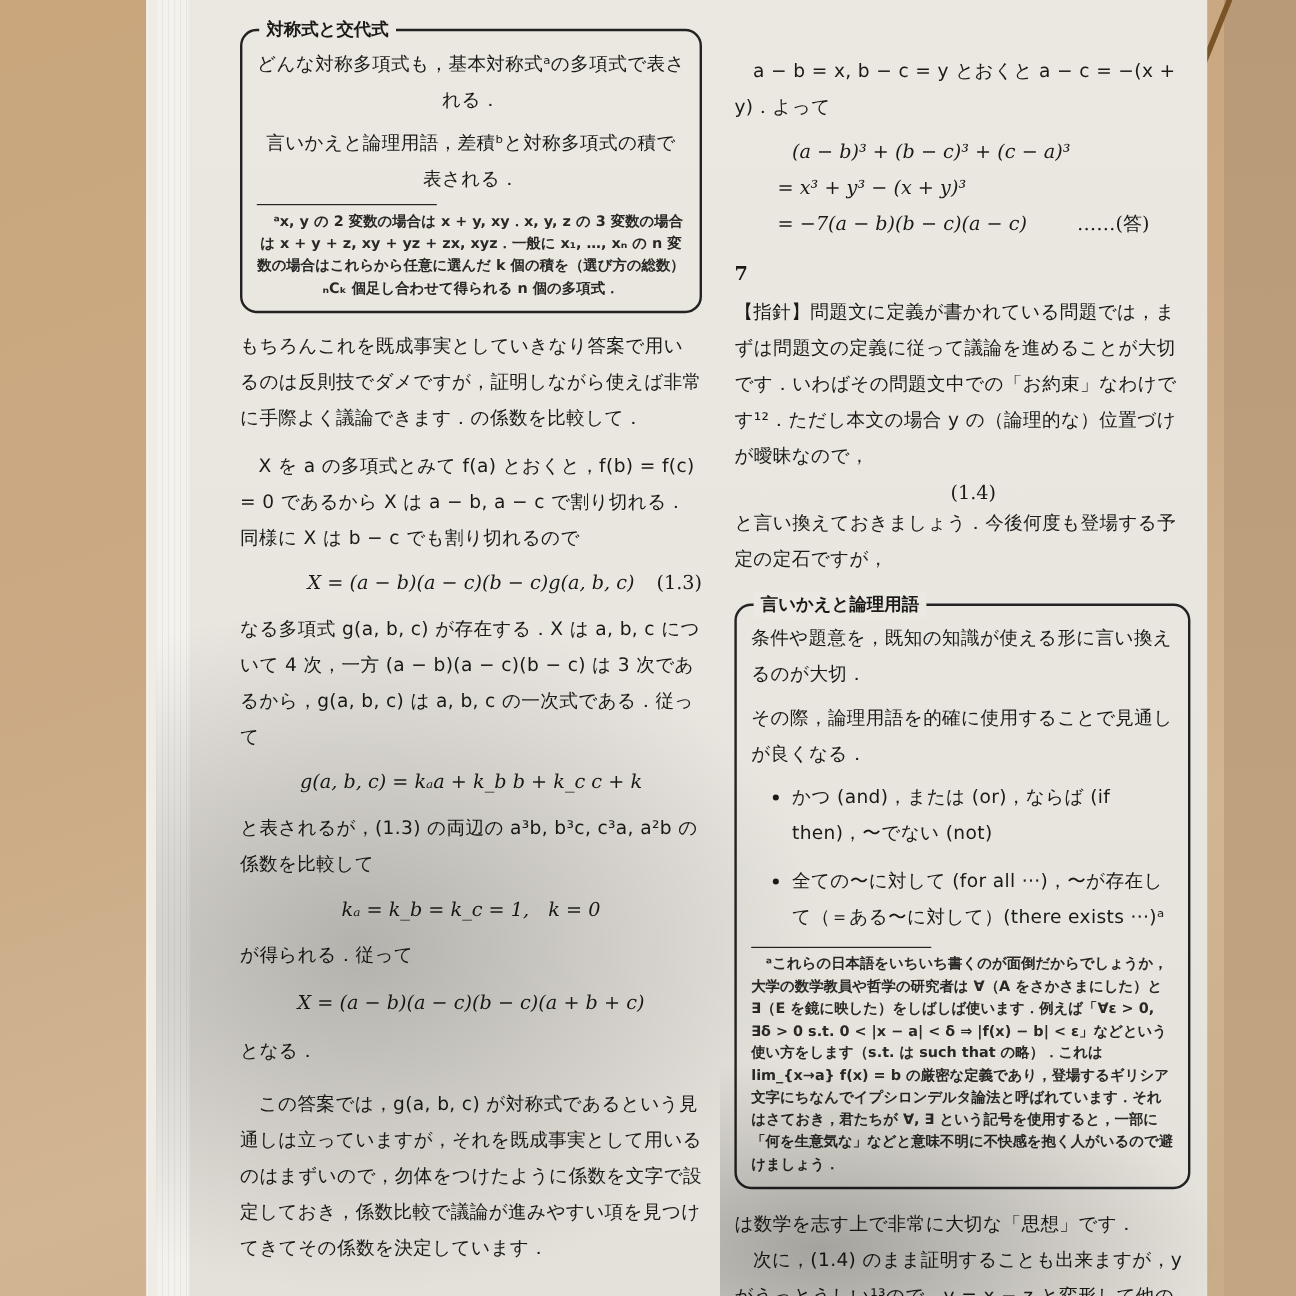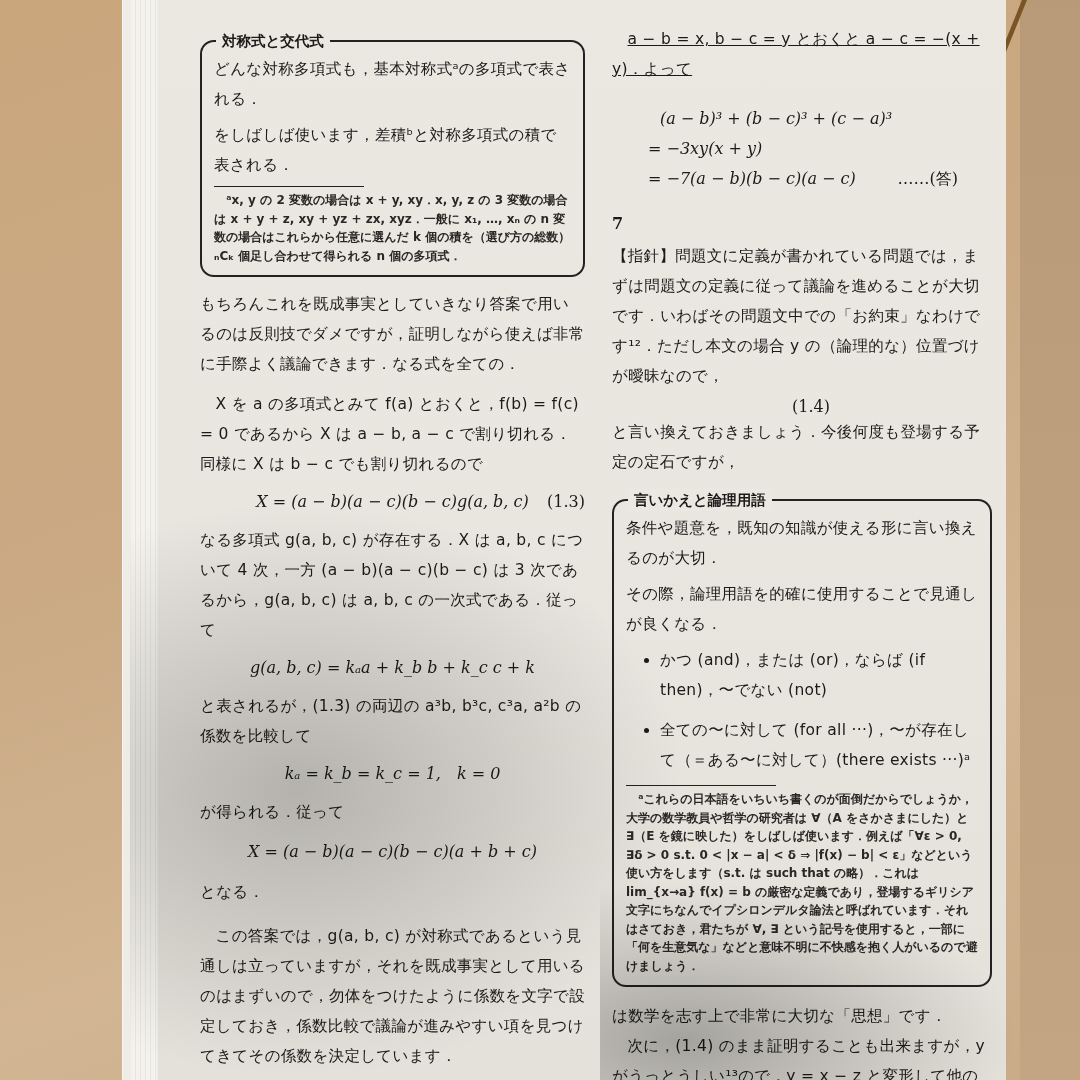--- a/index.html
+++ b/index.html
@@ -50,53 +50,53 @@
 </style>
 </head>
 <body>
 
 <div class="desk-stripe"></div>
 <div class="desk-seam"></div>
 <div class="page-stack"></div>
 <div class="page"></div>
 
 <div class="col col-left">
-  <div class="box" style="margin-top:16px;">
+  <div class="box" style="text-align:center;">
     <div class="box-title">対称式と交代式</div>
     <p class="jp">どんな対称多項式も，基本対称式ᵃの多項式で表される．</p>
-    <p class="jp">をしばしば使います，差積ᵇと対称多項式の積で表される．</p>
+    <p class="jp">言いかえと論理用語，差積ᵇと対称多項式の積で表される．</p>
     <div class="fn-rule"></div>
     <div class="fn" style="text-indent:1em;">ᵃx, y の 2 変数の場合は x + y, xy．x, y, z の 3 変数の場合は x + y + z, xy + yz + zx, xyz．一般に x₁, …, xₙ の n 変数の場合はこれらから任意に選んだ k 個の積を（選び方の総数）ₙCₖ 個足し合わせて得られる n 個の多項式．</div>
   </div>
 
-  <p class="jp para noindent" style="margin-top:12px;">もちろんこれを既成事実としていきなり答案で用いるのは反則技でダメですが，証明しながら使えば非常に手際よく議論できます．なる式を全ての．</p>
+  <p class="jp para noindent" style="margin-top:12px;">もちろんこれを既成事実としていきなり答案で用いるのは反則技でダメですが，証明しながら使えば非常に手際よく議論できます．の係数を比較して．</p>
   <p class="jp para" style="margin-top:10px;">X を a の多項式とみて f(a) とおくと，f(b) = f(c) = 0 であるから X は a − b, a − c で割り切れる．同様に X は b − c でも割り切れるので</p>
 
   <div class="eq center" style="position:relative; margin:8px 0;">
     <span>X = (a − b)(a − c)(b − c)g(a, b, c)</span>
     <span class="eqnum">(1.3)</span>
   </div>
 
   <p class="jp para noindent">なる多項式 g(a, b, c) が存在する．X は a, b, c について 4 次，一方 (a − b)(a − c)(b − c) は 3 次であるから，g(a, b, c) は a, b, c の一次式である．従って</p>
   <div class="eq center" style="margin:8px 0;">g(a, b, c) = kₐa + k_b b + k_c c + k</div>
   <p class="jp para noindent">と表されるが，(1.3) の両辺の a³b, b³c, c³a, a²b の係数を比較して</p>
   <div class="eq center" style="margin:8px 0;">kₐ = k_b = k_c = 1,　k = 0</div>
   <p class="jp para noindent">が得られる．従って</p>
   <div class="eq center" style="margin:10px 0;">X = (a − b)(a − c)(b − c)(a + b + c)</div>
   <p class="jp para noindent">となる．</p>
   <p class="jp para" style="margin-top:14px;">この答案では，g(a, b, c) が対称式であるという見通しは立っていますが，それを既成事実として用いるのはまずいので，勿体をつけたように係数を文字で設定しておき，係数比較で議論が進みやすい項を見つけてきてその係数を決定しています．</p>
 
 </div>
 
 <div class="col col-right">
-  <p class="jp para" style="margin-top:0;text-decoration:underline;">a − b = x, b − c = y とおくと a − c = −(x + y)．よって</p>
+  <p class="jp para" style="margin-top:20px;">a − b = x, b − c = y とおくと a − c = −(x + y)．よって</p>
 
-  <div class="eqlines eq" style="margin:20px 0;">
+  <div class="eqlines eq" style="margin:8px 0;">
     <div style="padding-left:12px;">(a − b)³ + (b − c)³ + (c − a)³</div>
-    <div>= −3xy(x + y)</div>
+    <div>= x³ + y³ − (x + y)³</div>
     <div style="position:relative;">
       <span>= −7(a − b)(b − c)(a − c)</span>
       <span class="answer-mark">……(答)</span>
     </div>
   </div>
 
   <div class="heading7">7</div>
 
   <p class="jp para noindent">
     <span class="bold">【指針】</span><span>問題文に定義が書かれている問題では，まずは</span><span class="bold">問題文の定義に従って議論を進めることが大切で</span><span>す．いわばその問題文中での「お約束」なわけです¹²．ただし本文の場合 y の（論理的な）位置づけが曖昧なので，</span>

